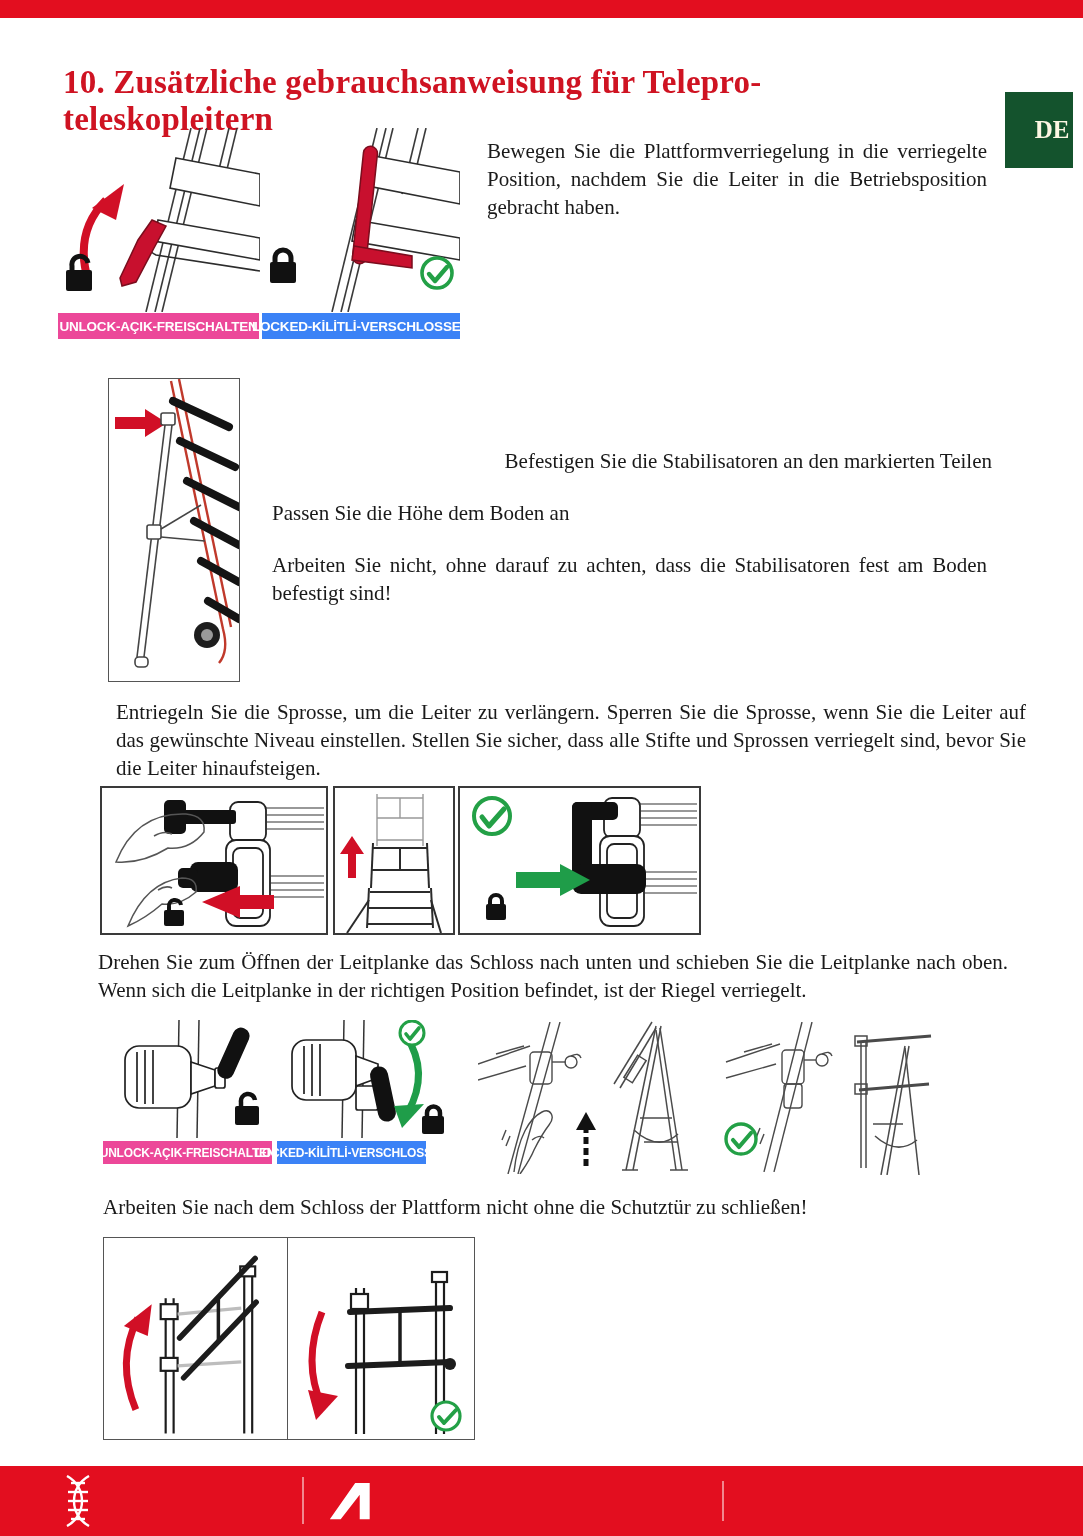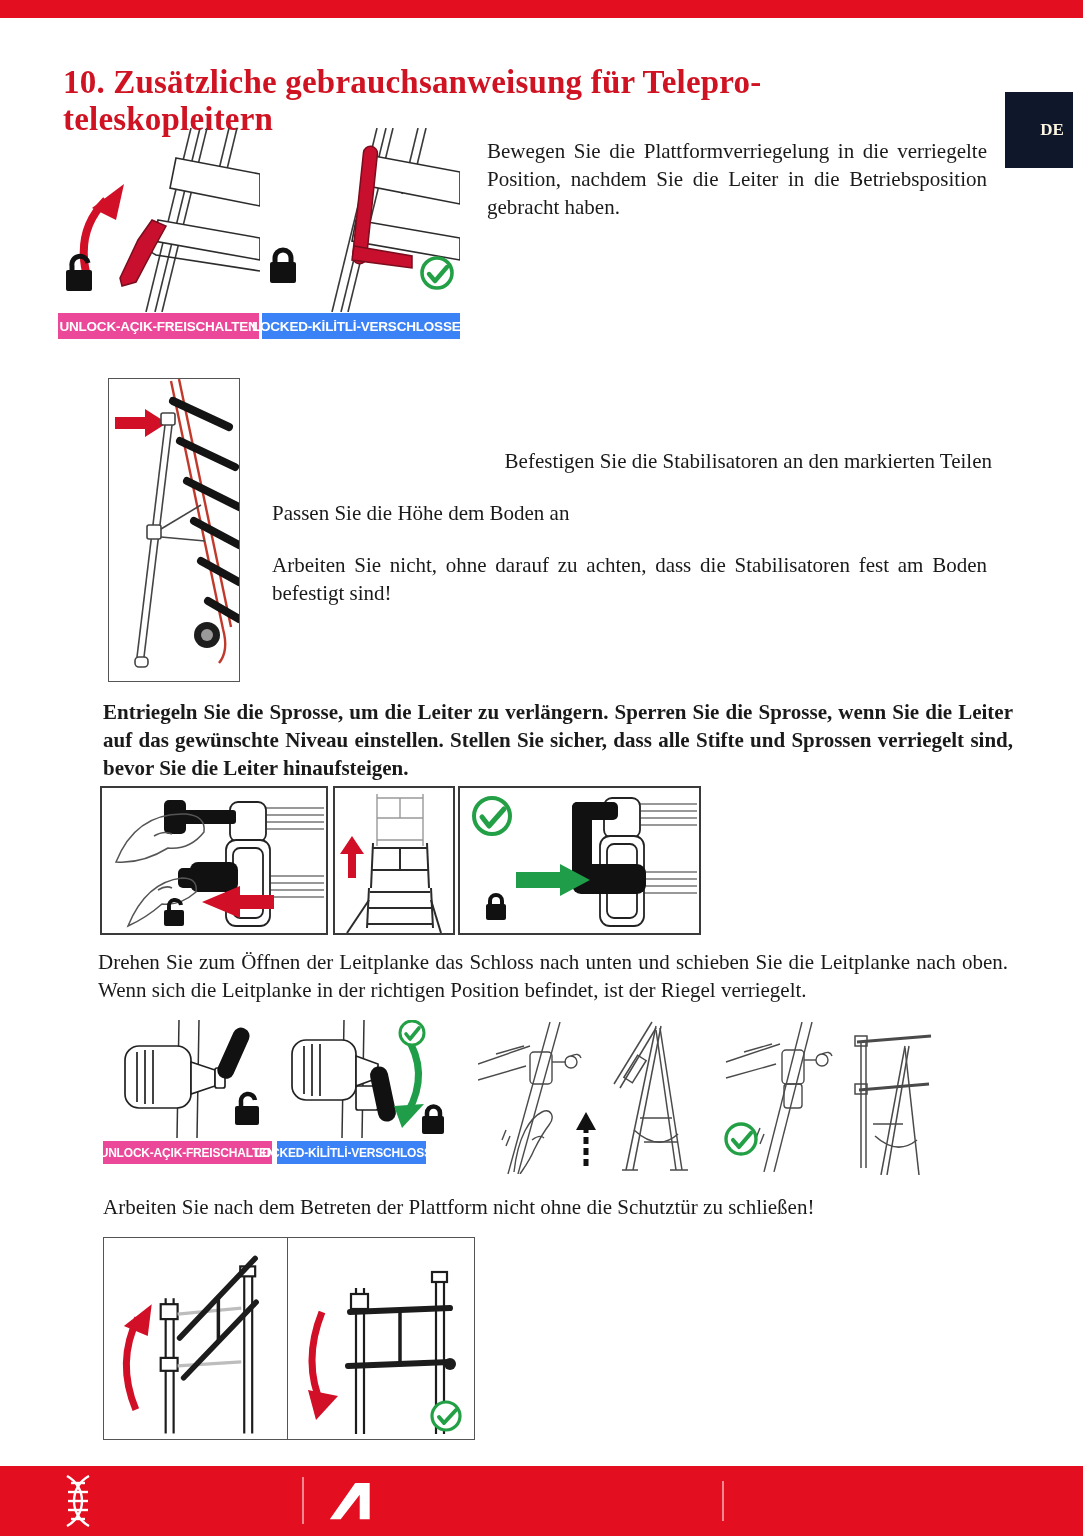--- a/index.html
+++ b/index.html
@@ -8,21 +8,21 @@
     position:relative; width:1083px; height:1536px; background:#fff;
     font-family:"Liberation Serif", serif; color:#111; overflow:hidden;
   }
   .topbar { position:absolute; left:0; top:0; width:1083px; height:18px; background:#e30e1f; }
   .title {
     position:absolute; left:63px; top:64px; width:900px;
     font-size:33px; font-weight:bold; color:#cf1322; letter-spacing:.2px;
   }
   .de-tab {
     position:absolute; left:1005px; top:92px; width:68px; height:76px;
-    background:#0f172a; color:#fdf6e3; font-weight:bold; font-size:17px;
+    background:#14532d; color:#fdf6e3; font-weight:bold; font-size:25px;
     display:flex; align-items:center; justify-content:center;
     font-family:"Liberation Serif", serif;
     padding-left:26px;
   }
   .body-text {
     position:absolute; font-size:21px; line-height:1.33; text-align:justify; color:#1a1a1a;
   }
   .body-text.left { text-align:left; }
   .cap-label {
     position:absolute; height:26px; display:flex; align-items:center; justify-content:center;
@@ -139,21 +139,21 @@
         <circle cx="98" cy="256" r="13" fill="#1d1d1d"></circle>
         <circle cx="98" cy="256" r="6" fill="#9a9a9a"></circle>
       </g>
     </svg>
   </div>
 
   <p class="body-text left" style="left:272px; top:448px; width:720px;text-align:right;">Befestigen Sie die Stabilisatoren an den markierten Teilen</p>
   <p class="body-text left" style="left:272px; top:500px; width:720px;">Passen Sie die Höhe dem Boden an</p>
   <p class="body-text" style="left:272px; top:552px; width:715px;">Arbeiten Sie nicht, ohne darauf zu achten, dass die Stabilisatoren fest am Boden befestigt sind!</p>
 
-  <p class="body-text" style="left:103px; top:699px; width:910px;font-weight:bold;">Entriegeln Sie die Sprosse, um die Leiter zu verlängern. Sperren Sie die Sprosse, wenn Sie die Leiter auf das gewünschte Niveau einstellen. Stellen Sie sicher, dass alle Stifte und Sprossen verriegelt sind, bevor Sie die Leiter hinaufsteigen.</p>
+  <p class="body-text" style="left:116px; top:699px; width:910px;">Entriegeln Sie die Sprosse, um die Leiter zu verlängern. Sperren Sie die Sprosse, wenn Sie die Leiter auf das gewünschte Niveau einstellen. Stellen Sie sicher, dass alle Stifte und Sprossen verriegelt sind, bevor Sie die Leiter hinaufsteigen.</p>
 
   <div class="imgbox" style="left:100px; top:786px; width:228px; height:149px;">
     <svg width="224" height="145" viewBox="0 0 224 145">
       <g stroke="#222" stroke-width="1.8" fill="#fff">
         <rect x="128" y="14" width="36" height="40" rx="8"></rect>
         <rect x="124" y="52" width="44" height="86" rx="10"></rect>
         <rect x="131" y="60" width="30" height="70" rx="7"></rect>
       </g>
       <g stroke="#333" stroke-width="1.1">
         <line x1="164" y1="20" x2="222" y2="20"></line>
@@ -391,21 +391,21 @@
           <rect x="10" y="56" width="12" height="10"></rect>
         <line x1="36" y1="147" x2="60" y2="18"></line>
           <line x1="42" y1="147" x2="64" y2="18"></line>
         <line x1="74" y1="147" x2="60" y2="20"></line>
         <path d="M30,108 q22,20 42,4"></path>
         <line x1="28" y1="96" x2="58" y2="96"></line>
       </g>
     </svg>
   </div>
 
-  <p class="body-text" style="left:103px; top:1194px; width:910px;">Arbeiten Sie nach dem Betreten der Plattform nicht ohne die Schutztür zu schließen!</p>
+  <p class="body-text" style="left:103px; top:1194px; width:910px;">Arbeiten Sie nach dem Schloss der Plattform nicht ohne die Schutztür zu schließen!</p>
 
   <div class="imgbox thin" style="left:103px; top:1237px; width:372px; height:203px; display:flex;">
     <svg width="184" height="201" viewBox="0 0 184 201" style="border-right:1px solid #555;">
       <g stroke="#1c1c1c" stroke-width="2.2" fill="#fff">
         <line x1="62" y1="60" x2="62" y2="196"></line>
           <line x1="70" y1="60" x2="70" y2="196"></line>
         <rect x="57" y="66" width="17" height="15"></rect>
         <rect x="57" y="120" width="17" height="13"></rect>
         <line x1="141" y1="34" x2="141" y2="196"></line>
           <line x1="149" y1="34" x2="149" y2="196"></line>

